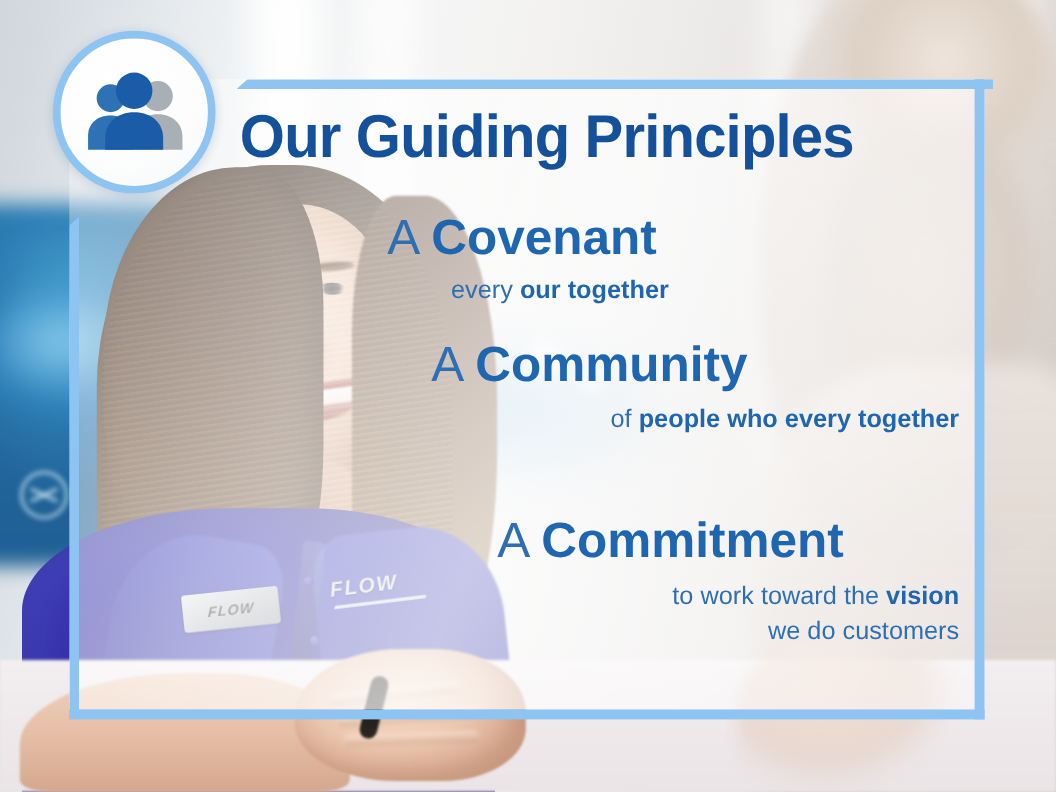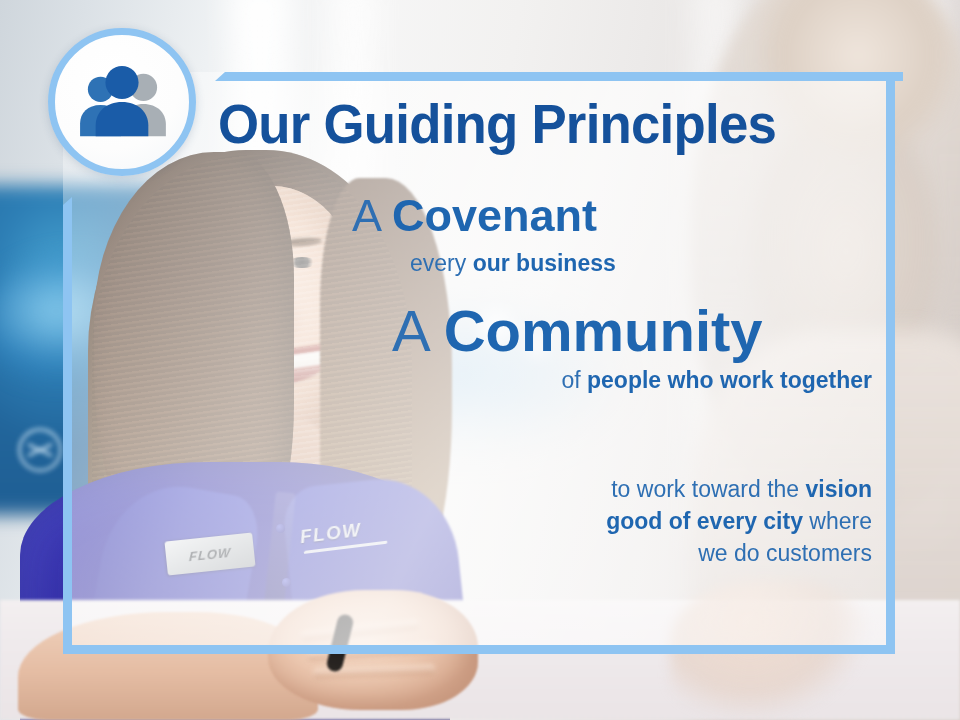--- a/index.html
+++ b/index.html
@@ -340,21 +340,21 @@
   }
   .sub b{ font-weight:700; color:#1f66b0; }
 
   
   #b1 { left: 352px; top: 190px; width: 520px; }
   #b1 .lead{ font-size:45px; line-height:52px; }
   #b1 .sub { font-size:23px; line-height:30px; margin-top:6px; margin-left:58px; }
 
   
   #b2 { left: 392px; top: 305px; width: 480px; }
-  #b2 .lead{ font-size:58px; line-height:52px; }
+  #b2 .lead{ font-size:45px; line-height:52px; }
   #b2 .sub { font-size:23px; line-height:31px; margin-top:8px; text-align:right; }
 
   
   #b3 { left: 452px; top: 465px; width: 420px; }
   #b3 .lead{ font-size:45px; line-height:52px; }
   #b3 .sub { font-size:23px; line-height:32px; margin-top:8px; text-align:right; }
 
 </style>
 </head>
 <body>
@@ -447,35 +447,38 @@
   </div>
 
   <div class="headline">Our Guiding Principles</div>
 
   <div class="block" id="b1">
     <div class="lead">
       <span class="thin">A</span> 
       <span class="bold">Covenant</span>
     </div>
     <div class="sub">
-      <span>every </span><b>our business</b>
+      <span>every </span><b>our together</b>
     </div>
   </div>
 
   <div class="block" id="b2">
     <div class="lead">
       <span class="thin">A</span> 
       <span class="bold">Community</span>
     </div>
     <div class="sub">
-      <div><span>of </span><b>people who work together</b></div>
+      <div><span>of </span><b>people who every together</b></div>
     </div>
   </div>
 
   <div class="block" id="b3">
+    <div class="lead">
+      <span class="thin">A</span> 
+      <span class="bold">Commitment</span>
+    </div>
     <div class="sub">
       <div>to work toward the <b>vision</b></div>
-      <div><b>good of every city</b> where</div>
       <div>we do customers</div>
     </div>
   </div>
 
 </div>
 
 </body></html>

